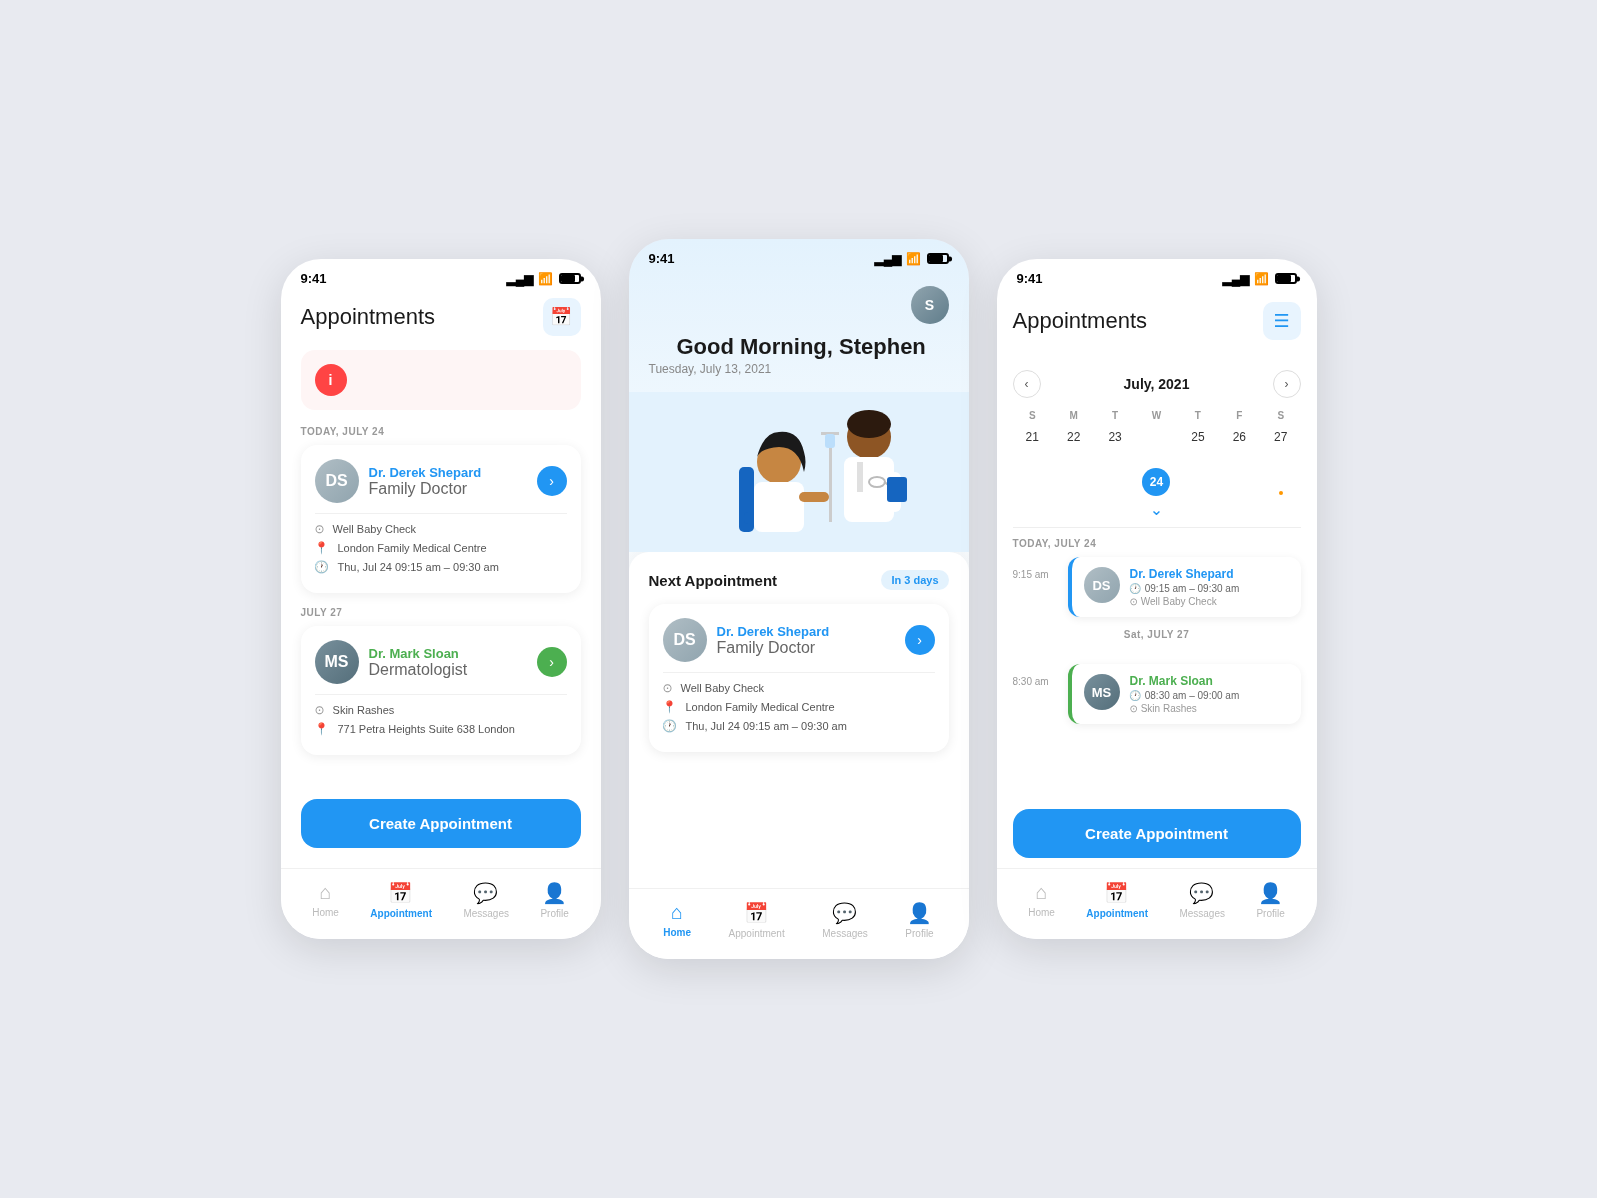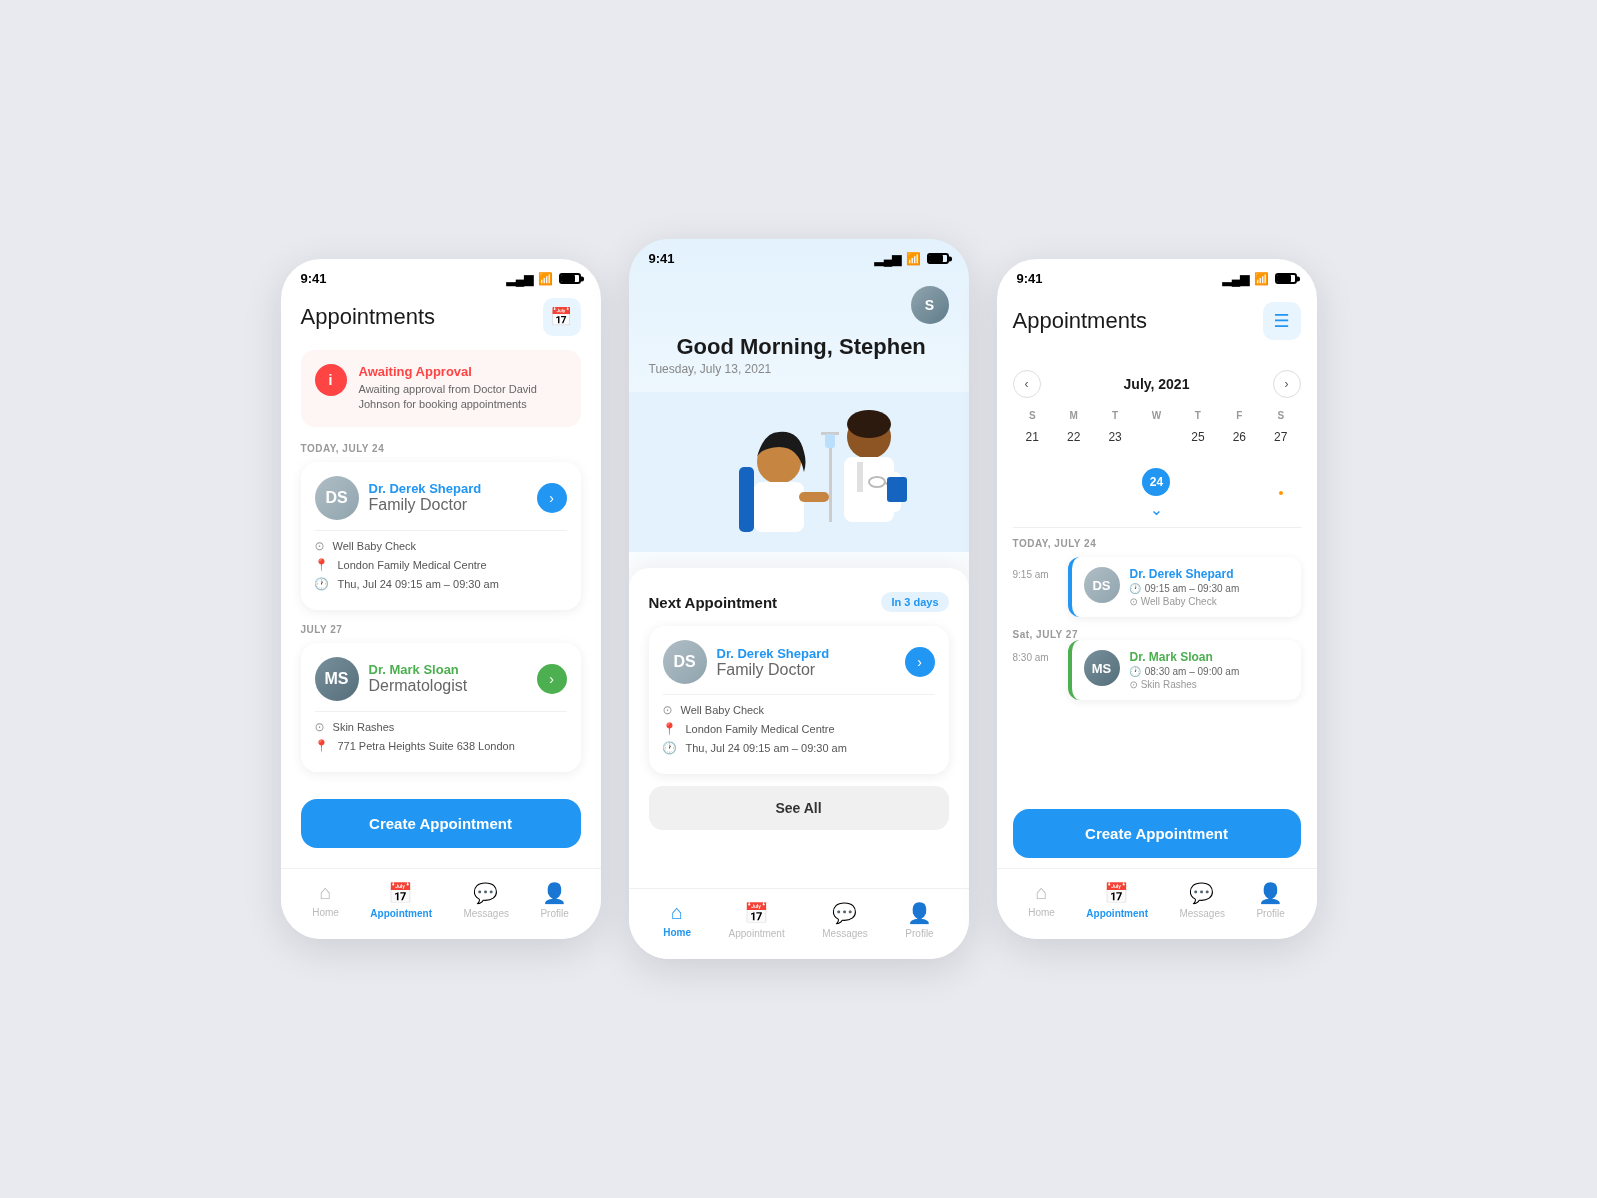--- a/index.html
+++ b/index.html
@@ -321,24 +321,23 @@
 
     
     .illustration-svg {
       width: 100%;
       height: 100%;
     }
 
     .next-appt-card {
       background: #fff;
       border-radius: 20px 20px 0 0;
-      padding: 24px 20px;
+      padding: 18px 20px;
       flex: 1;
       box-shadow: 0 -4px 20px rgba(0,0,0,0.06);
-      margin-top: 16px;
     }
     .next-appt-header {
       display: flex;
       justify-content: space-between;
       align-items: center;
       margin-bottom: 14px;
     }
     .next-appt-title {
       font-size: 15px;
       font-weight: 700;
@@ -520,24 +519,20 @@
     </div>
 
     <div class="phone-content">
       <div class="screen-header">
         <span class="screen-title">Appointments</span>
         <div class="header-icon">📅</div>
       </div>
 
       <div class="awaiting-card">
         <div class="awaiting-icon">i</div>
-        <div>
-          <div class="awaiting-title">Awaiting Approval</div>
-          <div class="awaiting-text">Awaiting approval from Doctor David Johnson for booking appointments</div>
-        </div>
       </div>
 
       <div class="date-label">TODAY, JULY 24</div>
 
       <div class="appt-card">
         <div class="appt-doctor-row">
           <div class="avatar-derek">DS</div>
           <div class="doctor-info">
             <div class="doctor-name">Dr. Derek Shepard</div>
             <div class="doctor-specialty">Family Doctor</div>
@@ -687,21 +682,20 @@
         <div class="appt-detail">
           <span class="appt-detail-icon">📍</span>
           <span>London Family Medical Centre</span>
         </div>
         <div class="appt-detail">
           <span class="appt-detail-icon">🕐</span>
           <span>Thu, Jul 24 09:15 am – 09:30 am</span>
         </div>
       </div>
 
-      <button class="see-all-btn">See All</button>
     </div>
 
     <div class="bottom-nav">
       <div class="nav-item">
         <span class="nav-icon active">⌂</span>
         <span class="nav-label active">Home</span>
       </div>
       <div class="nav-item">
         <span class="nav-icon">📅</span>
         <span class="nav-label">Appointment</span>
@@ -784,21 +778,21 @@
                 </div>
                 <div class="cal-appt-type">
                   <span>⊙</span>
                   <span>Well Baby Check</span>
                 </div>
               </div>
             </div>
           </div>
         </div>
 
-        <div class="date-label" style="margin-bottom: 0;">Sat, JULY 27</div>
+        <div class="date-label" style="margin-bottom: 24px; text-align: center;">Sat, JULY 27</div>
 
         <div class="cal-time-row">
           <div class="cal-time-label">8:30 am</div>
           <div class="cal-appt-bar">
             <div class="cal-appt-item green-border">
               <div class="avatar-mark" style="width:36px;height:36px;font-size:13px;flex-shrink:0;">MS</div>
               <div class="cal-appt-info">
                 <div class="cal-doctor-name green">Dr. Mark Sloan</div>
                 <div class="cal-appt-time">
                   <span>🕐</span>

